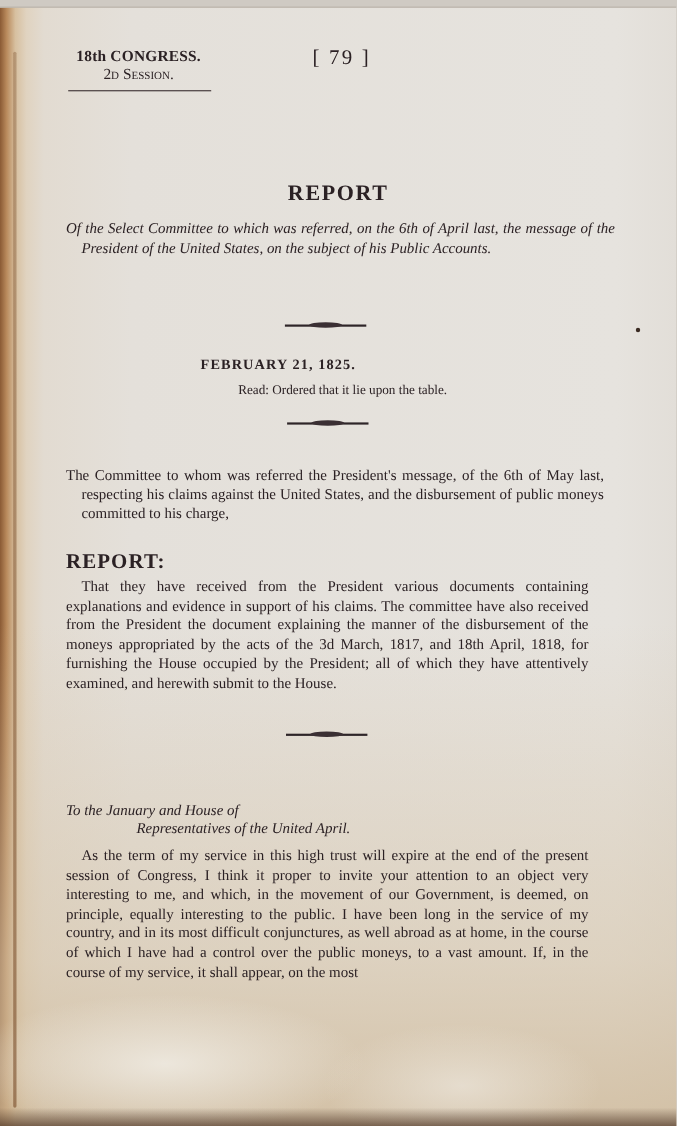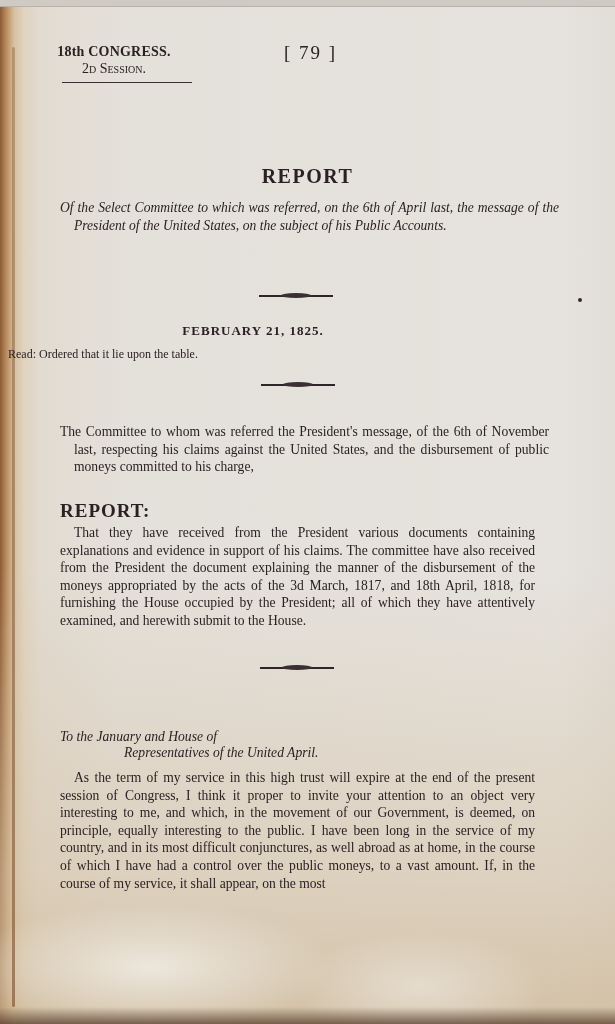--- a/index.html
+++ b/index.html
@@ -25,21 +25,21 @@
   }
   .stain-bottom {
     position: absolute; left: 0; bottom: 0; width: 615px; height: 18px;
     background: linear-gradient(180deg, rgba(70,45,30,0) 0%, rgba(70,45,30,0.7) 100%);
   }
   .speck {
     position: absolute; width: 4px; height: 4px; border-radius: 50%; background: #3a2a22;
   }
 
   .header-left {
-    position: absolute; left: 50px; top: 36px; width: 128px; text-align: center;
+    position: absolute; left: 62px; top: 36px; width: 128px; text-align: center;
     font-size: 14px; line-height: 17px;
   }
   .header-left .congress { font-weight: bold; letter-spacing: 0.2px; }
   .header-left .session { font-variant: small-caps; font-weight: normal; }
   .header-rule {
     position: absolute; left: 62px; top: 75px; width: 130px; height: 1px;
     border-top: 1px solid #3a2f31;
   }
   .page-number {
     position: absolute; left: 284px; top: 35px; font-size: 19px; letter-spacing: 2px;
@@ -64,21 +64,21 @@
   .ornament::after {
     content: ""; position: absolute; left: 22px; width: 30px; top: 0; height: 5px;
     border-radius: 50%; background: #3a2f33;
   }
 
   .date-line {
     position: absolute; left: 0; width: 506px; top: 316px; text-align: center;
     font-size: 13px; font-weight: bold; letter-spacing: 1px; font-variant: small-caps;
   }
   .read-line {
-    position: absolute; left: 0; width: 615px; top: 340px; 
+    position: absolute; left: 0; width: 615px; top: 340px; text-align: center;
     font-size: 12px; padding-left: 8px; box-sizing: border-box;
   }
 
   .para {
     position: absolute; left: 60px; width: 475px; font-size: 13.6px; line-height: 17.6px;
     text-align: justify;
   }
   .hanging { text-indent: -14px; padding-left: 14px; }
   .indent { text-indent: 14px; }
   .report-label {
@@ -114,21 +114,21 @@
   <div class="report-title">REPORT</div>
   <div class="report-subtitle">Of the Select Committee to which was referred, on the 6th of April last, the message of the President of the United States, on the subject of his Public Accounts.</div>
 
   <div class="ornament" style="left:259px; top:286px;"></div>
 
   <div class="date-line">FEBRUARY 21, 1825.</div>
   <div class="read-line">Read: Ordered that it lie upon the table.</div>
 
   <div class="ornament" style="left:261px; top:375px;"></div>
 
-  <div class="para hanging" style="top:416px;">The Committee to whom was referred the President's message, of the 6th of November last, respecting his claims against the United States, and the disbursement of public moneys committed to his charge,</div>
+  <div class="para hanging" style="top:416px;">The Committee to whom was referred the President's message, of the 6th of May last, respecting his claims against the United States, and the disbursement of public moneys committed to his charge,</div>
 
   <div class="report-label">REPORT:</div>
 
   <div class="para indent" style="top:517px;">That they have received from the President various documents containing explanations and evidence in support of his claims. The committee have also received from the President the document explaining the manner of the disbursement of the moneys appropriated by the acts of the 3d March, 1817, and 18th April, 1818, for furnishing the House occupied by the President; all of which they have attentively examined, and herewith submit to the House.</div>
 
   <div class="ornament" style="left:260px; top:658px;"></div>
 
   <div class="salutation-1">To the January and House of</div>
   <div class="salutation-2">Representatives of the United April.</div>
 

